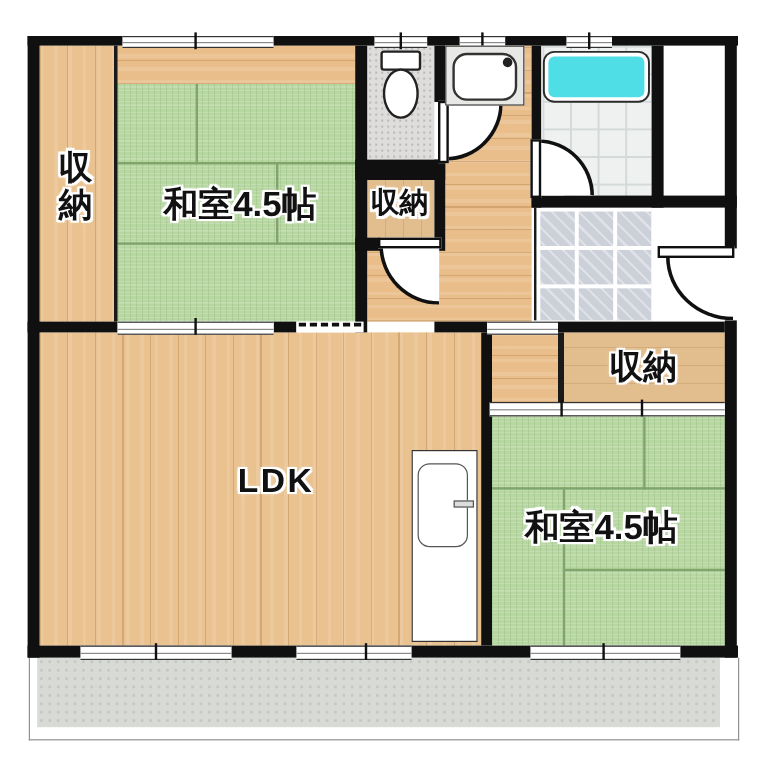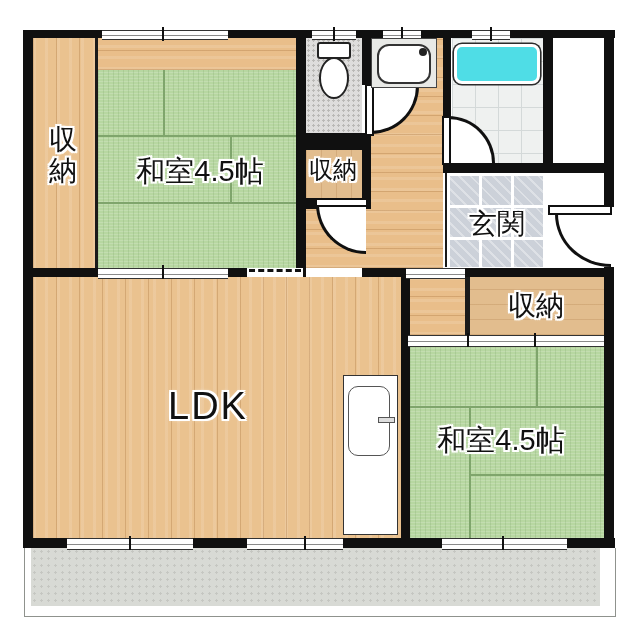--- a/index.html
+++ b/index.html
@@ -54,21 +54,21 @@
   .ttank{background:#fff;border:2px solid #222;border-radius:3px;box-sizing:border-box;}
   .tbowl{background:#fff;border:2px solid #222;border-radius:50%;box-sizing:border-box;}
   .counter{background:#e8e9e6;border:1.6px solid #444;box-sizing:border-box;}
   .bowl{background:#fff;border:2px solid #333;border-radius:12px;box-sizing:border-box;}
   .dot{background:#222;border-radius:50%;}
   .kunit{background:#fff;border:1.6px solid #333;box-sizing:border-box;}
   .ksink{background:#fff;border:1.6px solid #555;border-radius:10px;box-sizing:border-box;}
   .kfaucet{background:#ddd;border:1px solid #555;box-sizing:border-box;}
   .seam{background:#7fa56c;}
   
-  .lbl{font-weight:normal;color:#111;text-align:center;line-height:1.12;
+  .lbl{font-weight:bold;color:#111;text-align:center;line-height:1.12;
        text-shadow:-2px -2px 0 #fff,2px -2px 0 #fff,-2px 2px 0 #fff,2px 2px 0 #fff,
                    -2px 0 0 #fff,2px 0 0 #fff,0 -2px 0 #fff,0 2px 0 #fff,0 0 4px #fff;}
   .balcony-outline{border:1.6px solid #8f928d;border-top:none;box-sizing:border-box;}
 </style>
 </head>
 <body>
 
 <div id="plan">
 
   <div class="abs woodv" style="left:33px;top:38px;width:63px;height:230px;"></div>
@@ -181,18 +181,17 @@
   <div class="abs bowl" style="left:377px;top:44px;width:54px;height:40px;"></div>
   <div class="abs dot" style="left:419px;top:48px;width:8px;height:8px;"></div>
   <div class="abs tub" style="left:454px;top:44px;width:86px;height:40px;"></div>
   <div class="abs kunit" style="left:343px;top:375px;width:55px;height:160px;"></div>
   <div class="abs ksink" style="left:348px;top:386px;width:42px;height:70px;"></div>
   <div class="abs kfaucet" style="left:378px;top:417px;width:17px;height:6px;"></div>
 
   <div class="abs lbl" style="left:44px;top:124px;width:38px;font-size:28px;word-break:break-all;">収納</div>
   <div class="abs lbl" style="left:110px;top:155px;width:180px;font-size:29px;">和室4.5帖</div>
   <div class="abs lbl" style="left:303px;top:157px;width:60px;font-size:24px;">収納</div>
-  <div class="abs lbl" style="left:457px;top:208px;width:80px;font-size:28px;">玄関</div>
   <div class="abs lbl" style="left:496px;top:290px;width:80px;font-size:28px;">収納</div>
-  <div class="abs lbl" style="left:148px;top:385px;width:120px;font-size:38px;letter-spacing:2px;">LDK</div>
+  <div class="abs lbl" style="left:170px;top:385px;width:120px;font-size:28px;letter-spacing:2px;">LDK</div>
   <div class="abs lbl" style="left:411px;top:424px;width:180px;font-size:29px;">和室4.5帖</div>
 
 </div>
 
 </body></html>

